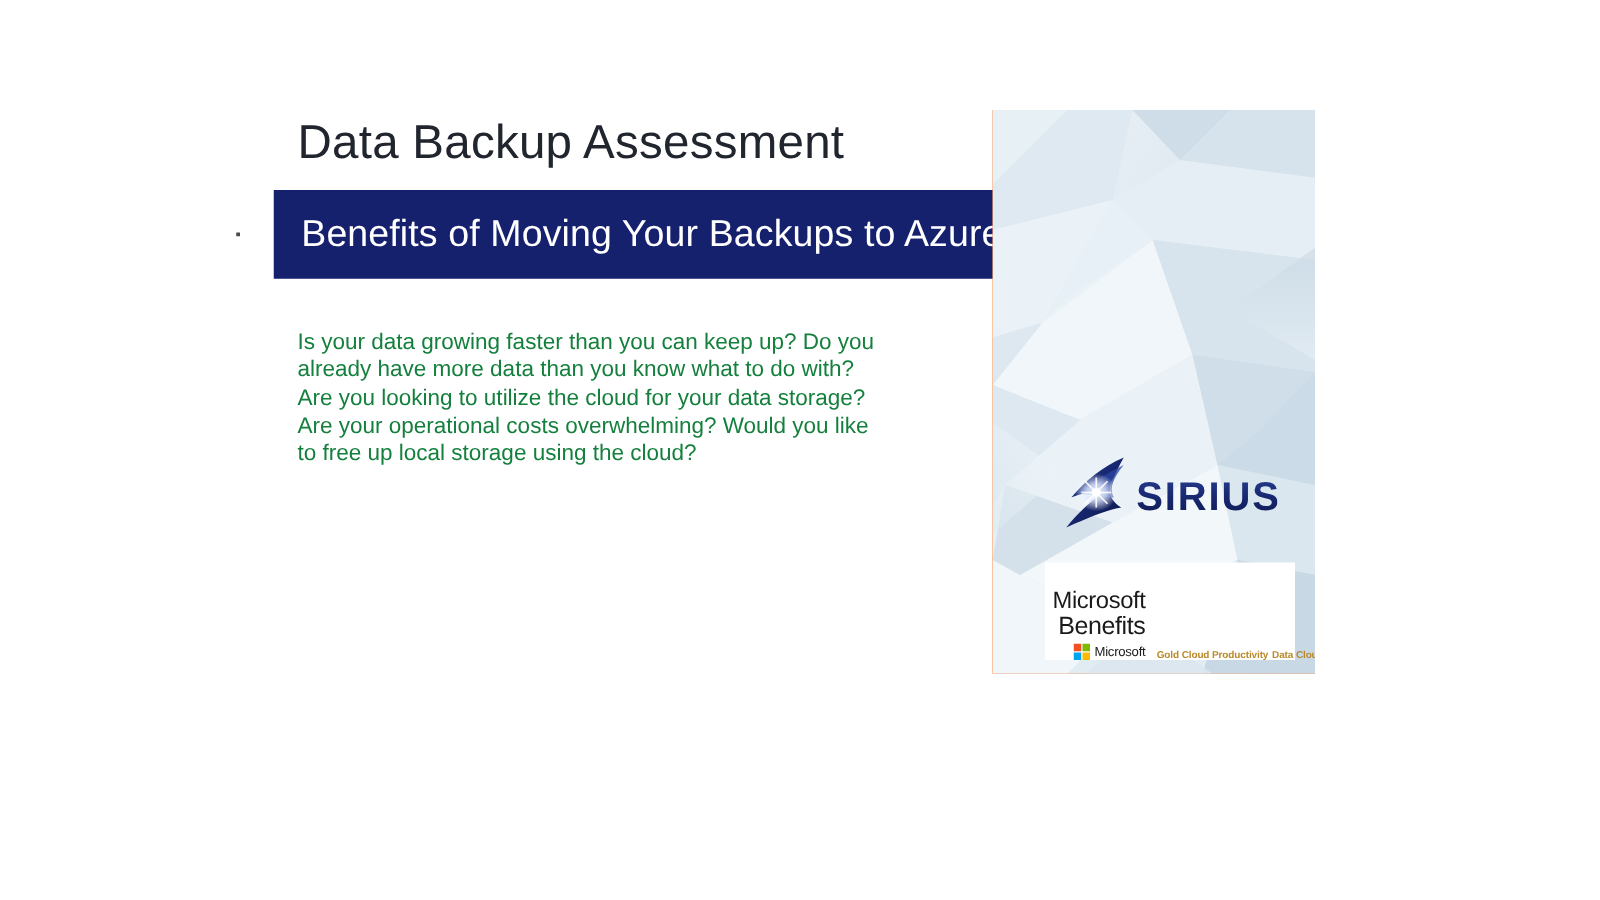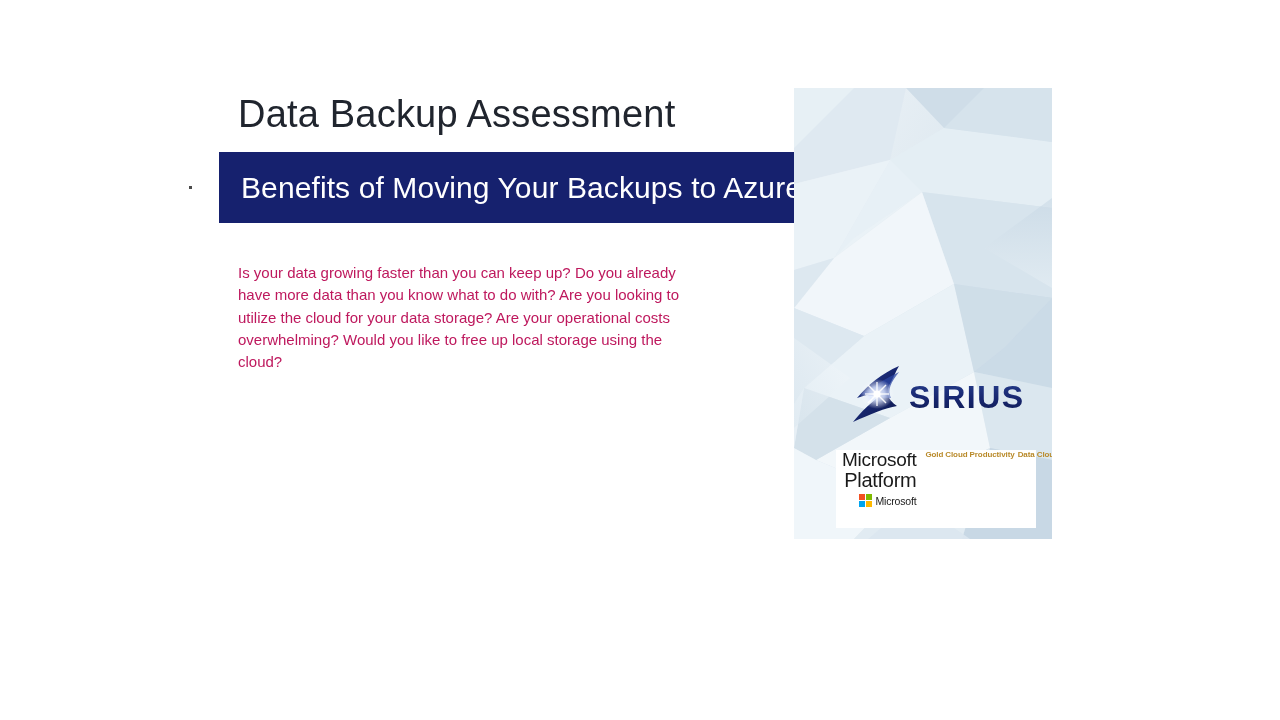--- a/index.html
+++ b/index.html
@@ -69,23 +69,23 @@
     white-space: nowrap;
   }
 
   
   .body-copy {
     position: absolute;
     left: 238px;
     top: 262px;
     width: 470px;
     font-family: "Liberation Sans", sans-serif;
-    font-size: 15px;
+    font-size: 18px;
     line-height: 22.3px;
-    color: #be185d;
+    color: #15803d;
   }
   .body-copy p {
     margin: 0 0 22px 0;
   }
   .body-copy p:last-child {
     margin-bottom: 0;
   }
 
   
   .side-panel {
@@ -121,21 +121,21 @@
 
   
   .ms-badge {
     position: absolute;
     left: 42px;
     top: 362px;
     width: 200px;
     height: 78px;
     background: #ffffff;
     display: flex;
-    align-items: flex-start;
+    align-items: flex-end;
   }
   .ms-badge-left {
     width: 108px;
     padding-left: 6px;
     box-sizing: border-box;
     display: flex;
     flex-direction: column;
     align-items: flex-end;
     justify-content: center;
   }
@@ -295,21 +295,21 @@
           <circle cx="30" cy="30" r="3.6" fill="#ffffff"></circle>
         </g>
 
         <text x="62" y="44" font-family="Liberation Sans, sans-serif" font-size="32" font-weight="700" letter-spacing="1.5" fill="url(#wg)">SIRIUS</text>
       </svg>
     </div>
 
     <div class="ms-badge">
       <div class="ms-badge-left">
         <div class="ms-word">Microsoft</div>
-        <div class="ms-word partner">Platform</div>
+        <div class="ms-word partner">Benefits</div>
         <div class="ms-mini">
           <div class="ms-squares">
             <i class="r"></i>
             <i class="g"></i>
             <i class="b"></i>
             <i class="y"></i>
           </div>
           <span class="ms-mini-word">Microsoft</span>
         </div>
       </div>

